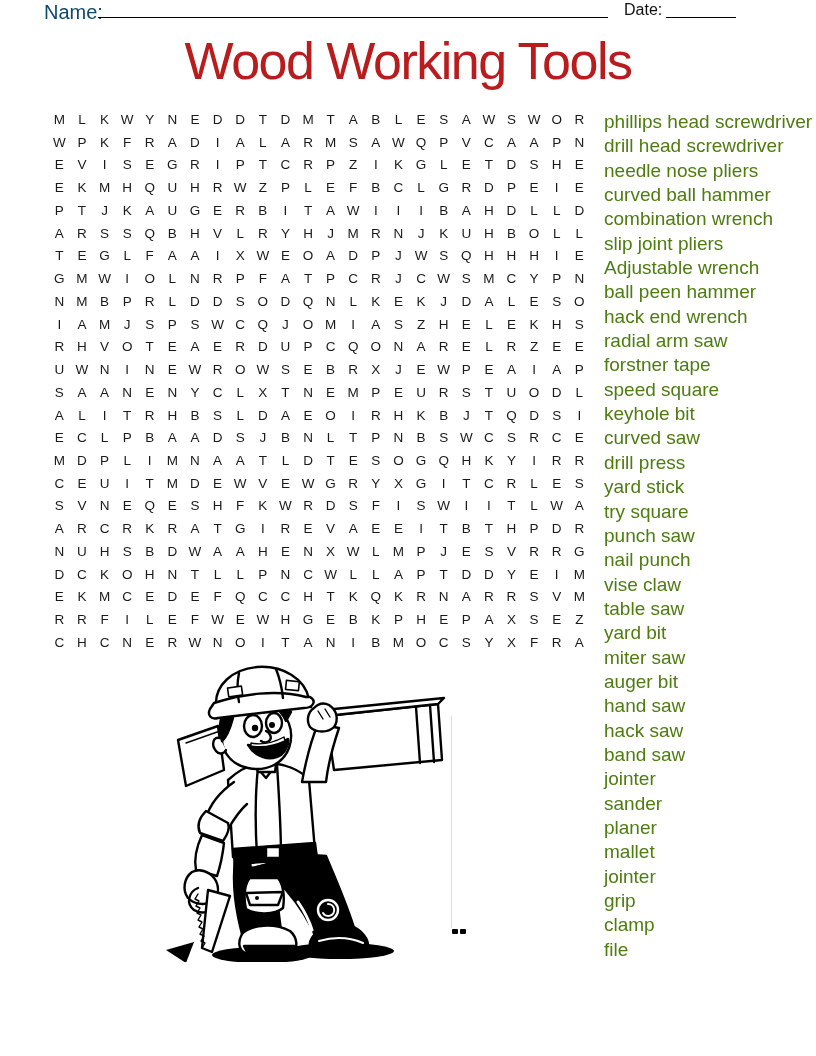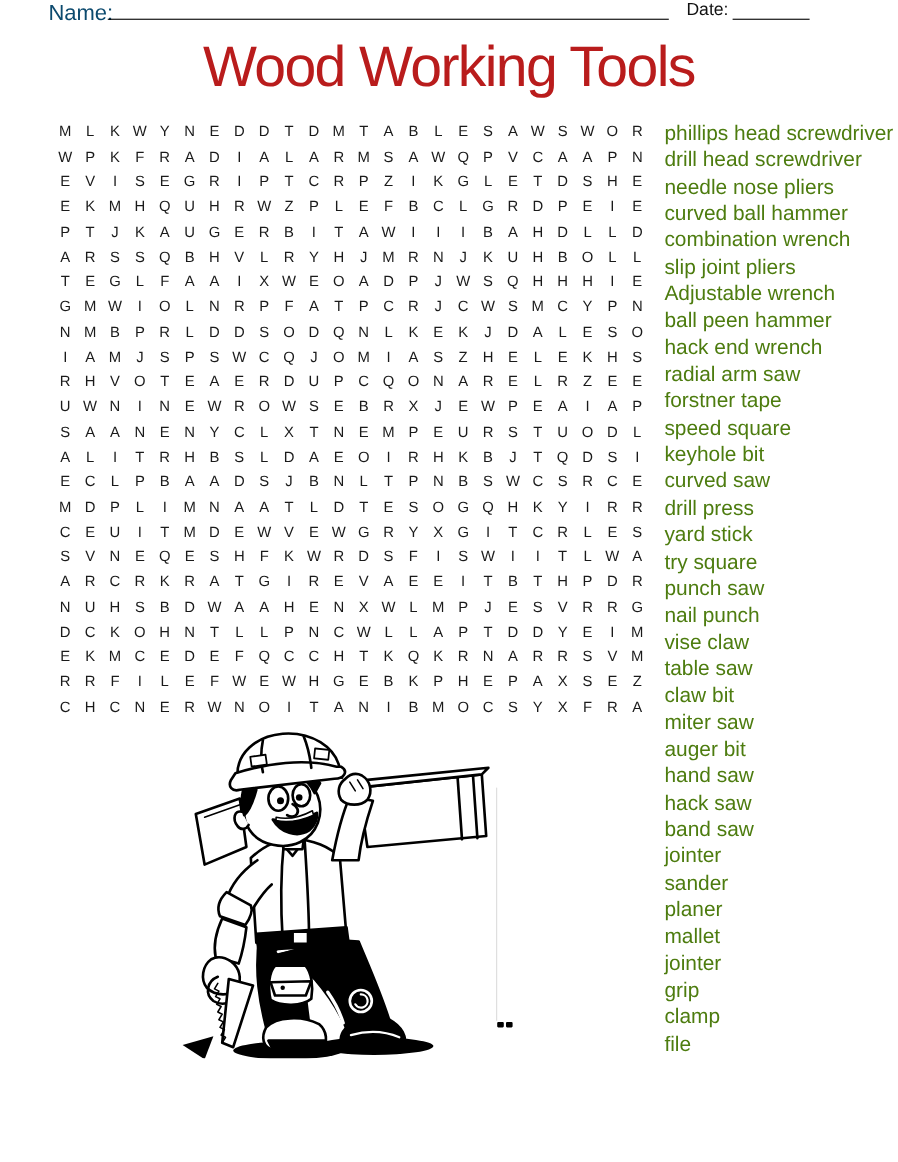--- a/index.html
+++ b/index.html
@@ -721,21 +721,21 @@
       <li class="word-item">speed square</li>
       <li class="word-item">keyhole bit</li>
       <li class="word-item">curved saw</li>
       <li class="word-item">drill press</li>
       <li class="word-item">yard stick</li>
       <li class="word-item">try square</li>
       <li class="word-item">punch saw</li>
       <li class="word-item">nail punch</li>
       <li class="word-item">vise claw</li>
       <li class="word-item">table saw</li>
-      <li class="word-item">claw bit</li>
+      <li class="word-item">yard bit</li>
       <li class="word-item">miter saw</li>
       <li class="word-item">auger bit</li>
       <li class="word-item">hand saw</li>
       <li class="word-item">hack saw</li>
       <li class="word-item">band saw</li>
       <li class="word-item">jointer</li>
       <li class="word-item">sander</li>
       <li class="word-item">planer</li>
       <li class="word-item">mallet</li>
       <li class="word-item">jointer</li>

